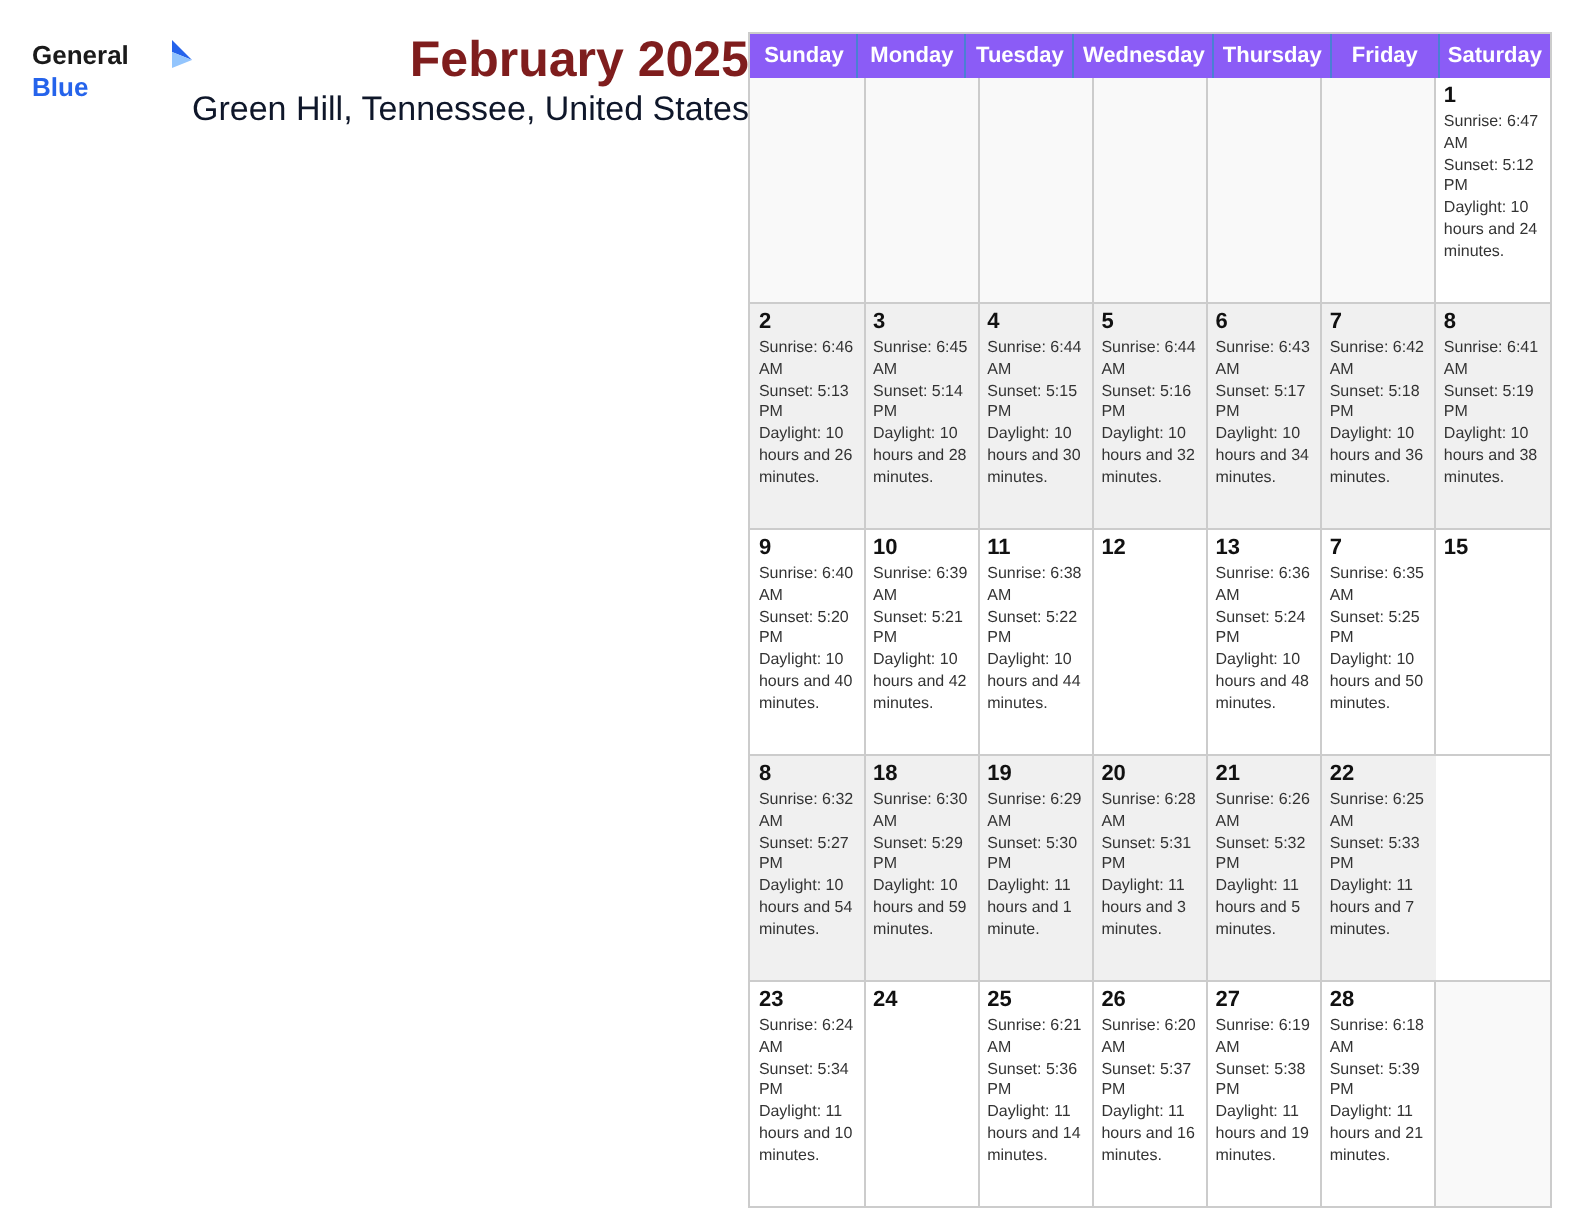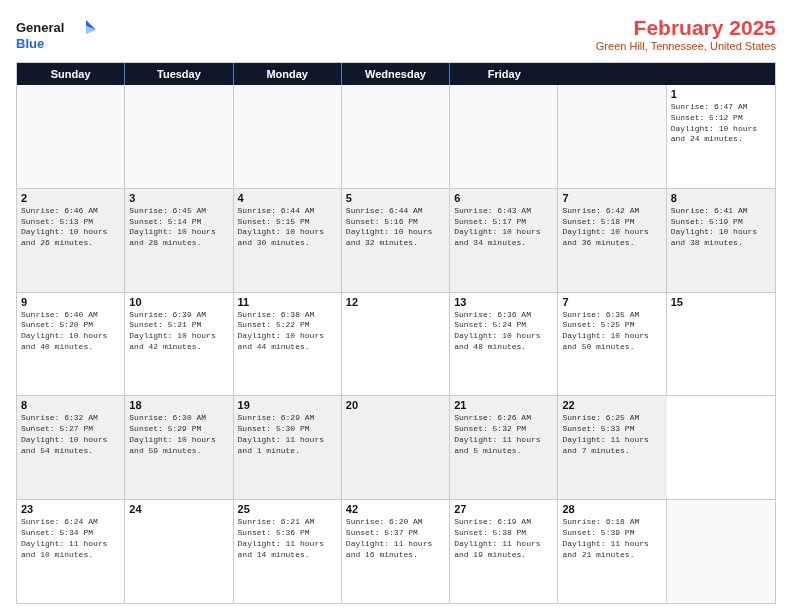--- a/index.html
+++ b/index.html
@@ -8,55 +8,54 @@
       background: #fff;
       width: 792px;
       height: 612px;
       overflow: hidden;
     }
     .page {
       width: 792px;
       height: 612px;
       padding: 16px 16px 8px 16px;
       display: flex;
-      flex-direction: column;
     }
     .header {
       display: flex;
       justify-content: space-between;
       align-items: flex-start;
       margin-bottom: 6px;
     }
     .logo {
       display: flex;
       align-items: center;
       gap: 4px;
     }
     .title-block {
       text-align: right;
     }
     .month-title {
-      font-size: 21px;
+      font-size: 25px;
       font-weight: bold;
-      color: #ef4444;
+      color: #7f1d1d;
     }
     .location {
-      font-size: 11px;
-      color: #c2410c;
+      font-size: 17px;
+      color: #0f172a;
     }
     .calendar {
       flex: 1;
       display: flex;
       flex-direction: column;
       border: 1px solid #ccc;
     }
     .cal-header {
       display: grid;
       grid-template-columns: repeat(7, 1fr);
-      background: #0f172a;
+      background: #8b5cf6;
     }
     .cal-header-cell {
       color: #fff;
       font-size: 11px;
       font-weight: bold;
       padding: 5px 4px;
       text-align: center;
       border-right: 1px solid #4a7fd4;
     }
     .cal-header-cell:last-child { border-right: none; }
@@ -87,21 +86,20 @@
       font-size: 11px;
       font-weight: bold;
       color: #111;
       display: block;
       margin-bottom: 2px;
     }
     .cell-info {
       font-size: 8px;
       color: #333;
       line-height: 1.35;
-      font-family: Liberation Mono, monospace;
     }
   </style>
 </head>
 <body>
 
 <div class="page">
   <div class="header">
     <div class="logo">
   <svg width="80" height="40" viewBox="0 0 80 40">
     <text x="0" y="16" font-size="13" font-weight="bold" font-family="Arial" fill="#1a1a1a">General</text>
@@ -112,24 +110,26 @@
 </div>
     <div class="title-block">
       <div class="month-title">February 2025</div>
       <div class="location">Green Hill, Tennessee, United States</div>
     </div>
   </div>
 
   <div class="calendar">
     <div class="cal-header">
       <div class="cal-header-cell">Sunday</div>
+      <div class="cal-header-cell">Monday</div>
       <div class="cal-header-cell">Tuesday</div>
-      <div class="cal-header-cell">Monday</div>
       <div class="cal-header-cell">Wednesday</div>
+      <div class="cal-header-cell">Thursday</div>
       <div class="cal-header-cell">Friday</div>
+      <div class="cal-header-cell">Saturday</div>
     </div>
     <div class="cal-body" id="cal-body">
     <div class="cal-row">
           <div class="cal-cell empty"></div>
           <div class="cal-cell empty"></div>
           <div class="cal-cell empty"></div>
           <div class="cal-cell empty"></div>
           <div class="cal-cell empty"></div>
           <div class="cal-cell empty"></div>
           <div class="cal-cell">
@@ -203,20 +203,21 @@
           <div class="cal-cell shaded">
             <span class="day-num">18</span>
             <div class="cell-info">Sunrise: 6:30 AM<br>Sunset: 5:29 PM<br>Daylight: 10 hours and 59 minutes.</div>
           </div>
           <div class="cal-cell shaded">
             <span class="day-num">19</span>
             <div class="cell-info">Sunrise: 6:29 AM<br>Sunset: 5:30 PM<br>Daylight: 11 hours and 1 minute.</div>
           </div>
           <div class="cal-cell shaded">
             <span class="day-num">20</span>
+            <div class="cell-info">Sunrise: 6:28 AM<br>Sunset: 5:31 PM<br>Daylight: 11 hours and 3 minutes.</div>
           </div>
           <div class="cal-cell shaded">
             <span class="day-num">21</span>
             <div class="cell-info">Sunrise: 6:26 AM<br>Sunset: 5:32 PM<br>Daylight: 11 hours and 5 minutes.</div>
           </div>
           <div class="cal-cell shaded">
             <span class="day-num">22</span>
             <div class="cell-info">Sunrise: 6:25 AM<br>Sunset: 5:33 PM<br>Daylight: 11 hours and 7 minutes.</div>
           </div>
         </div>
@@ -226,21 +227,21 @@
             <div class="cell-info">Sunrise: 6:24 AM<br>Sunset: 5:34 PM<br>Daylight: 11 hours and 10 minutes.</div>
           </div>
           <div class="cal-cell">
             <span class="day-num">24</span>
           </div>
           <div class="cal-cell">
             <span class="day-num">25</span>
             <div class="cell-info">Sunrise: 6:21 AM<br>Sunset: 5:36 PM<br>Daylight: 11 hours and 14 minutes.</div>
           </div>
           <div class="cal-cell">
-            <span class="day-num">42</span>
+            <span class="day-num">26</span>
             <div class="cell-info">Sunrise: 6:20 AM<br>Sunset: 5:37 PM<br>Daylight: 11 hours and 16 minutes.</div>
           </div>
           <div class="cal-cell">
             <span class="day-num">27</span>
             <div class="cell-info">Sunrise: 6:19 AM<br>Sunset: 5:38 PM<br>Daylight: 11 hours and 19 minutes.</div>
           </div>
           <div class="cal-cell">
             <span class="day-num">28</span>
             <div class="cell-info">Sunrise: 6:18 AM<br>Sunset: 5:39 PM<br>Daylight: 11 hours and 21 minutes.</div>
           </div>

